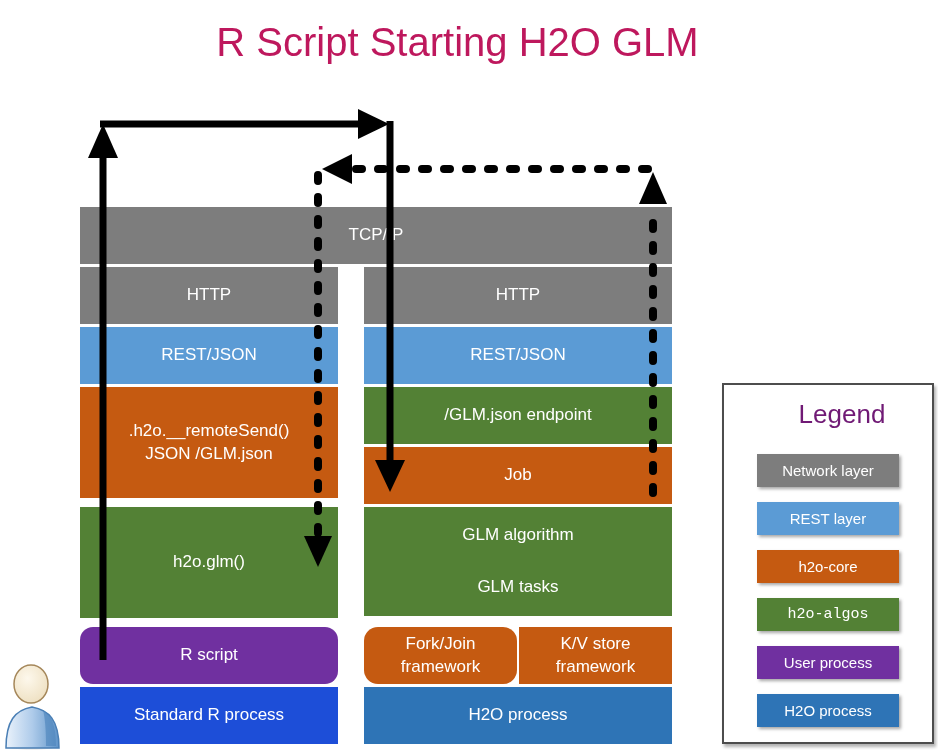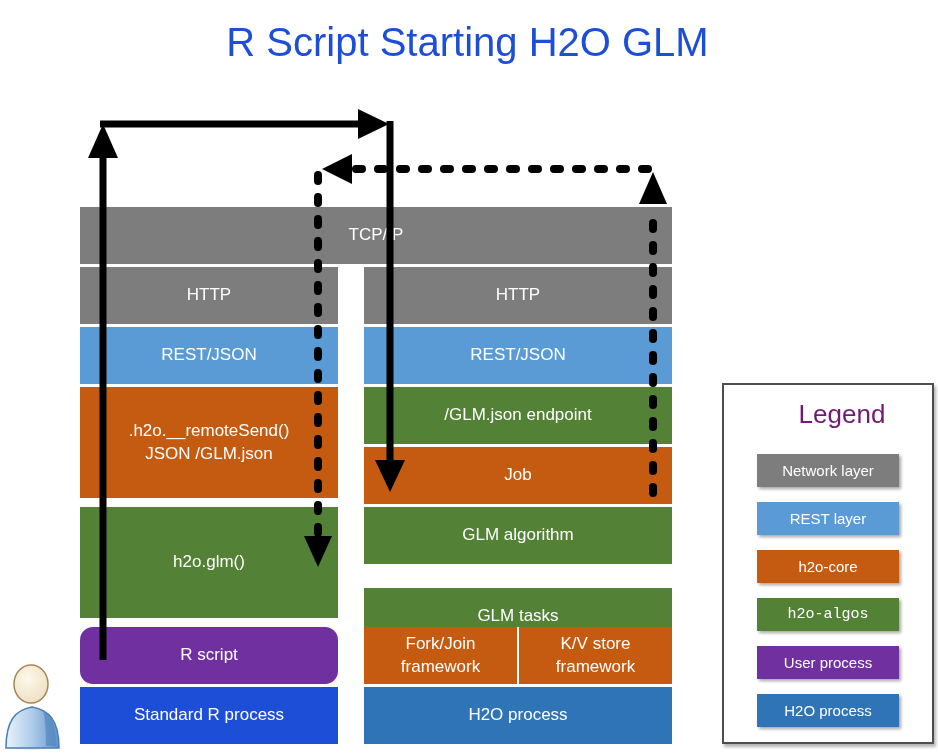--- a/index.html
+++ b/index.html
@@ -1,21 +1,21 @@
 <!DOCTYPE html>
 <html><head>
 <meta charset="utf-8">
 <style>
   * { margin:0; padding:0; box-sizing:border-box; }
   html,body { background:#ffffff; }
   body { font-family:"Liberation Sans", sans-serif; }
   .canvas { position:relative; width:938px; height:753px; background:#ffffff; overflow:hidden; }
 
   .title { position:absolute; left:0; top:20px; width:915px; text-align:center;
-           font-size:40px; color:#1d4ed8; letter-spacing:0px;margin-left:10px; }
+           font-size:40px; color:#be185d; letter-spacing:0px; }
 
   .bar { position:absolute; display:flex; align-items:center; justify-content:center;
          color:#ffffff; font-size:17px; text-align:center; line-height:1.35; }
   .lcol { left:80px;  width:258px; }
   .rcol { left:364px; width:308px; }
   .h1 { height:57px; } .h2 { height:111px; }
 
   .split { position:absolute; left:364px; width:308px; height:57px; display:flex; gap:2px; background:#ffffff; }
   .split .cell { flex:1 1 0; display:flex; align-items:center; justify-content:center;
                  color:#fff; font-size:17px; text-align:center; line-height:1.3; }
@@ -73,25 +73,25 @@
   </div>
   <div class="bar rcol h1" style="top: 387px; background-color: rgb(83, 129, 53);">
     <span>/GLM.json endpoint</span>
   </div>
   <div class="bar rcol h1" style="top: 447px; background-color: rgb(197, 90, 17);">
     <span>Job</span>
   </div>
   <div class="bar rcol h1" style="top: 507px; background-color: rgb(83, 129, 53);">
     <span>GLM algorithm</span>
   </div>
-  <div class="bar rcol h1" style="top: 588px; background-color: rgb(83, 129, 53);">
+  <div class="bar rcol h1" style="top: 559px; background-color: rgb(83, 129, 53);">
     <span>GLM tasks</span>
   </div>
   <div class="split" style="top:627px;">
-    <div class="cell" style="background-color: rgb(197, 90, 17);">
+    <div class="cell" style="background-color: rgb(197, 90, 17); border-radius: 14px;">
       <span>Fork/Join framework</span>
     </div>
     <div class="cell" style="background-color: rgb(197, 90, 17);">
       <span>K/V store framework</span>
     </div>
   </div>
   <div class="bar rcol h1" style="top: 687px; background-color: rgb(46, 116, 182);">
     <span>H2O process</span>
   </div>
 

